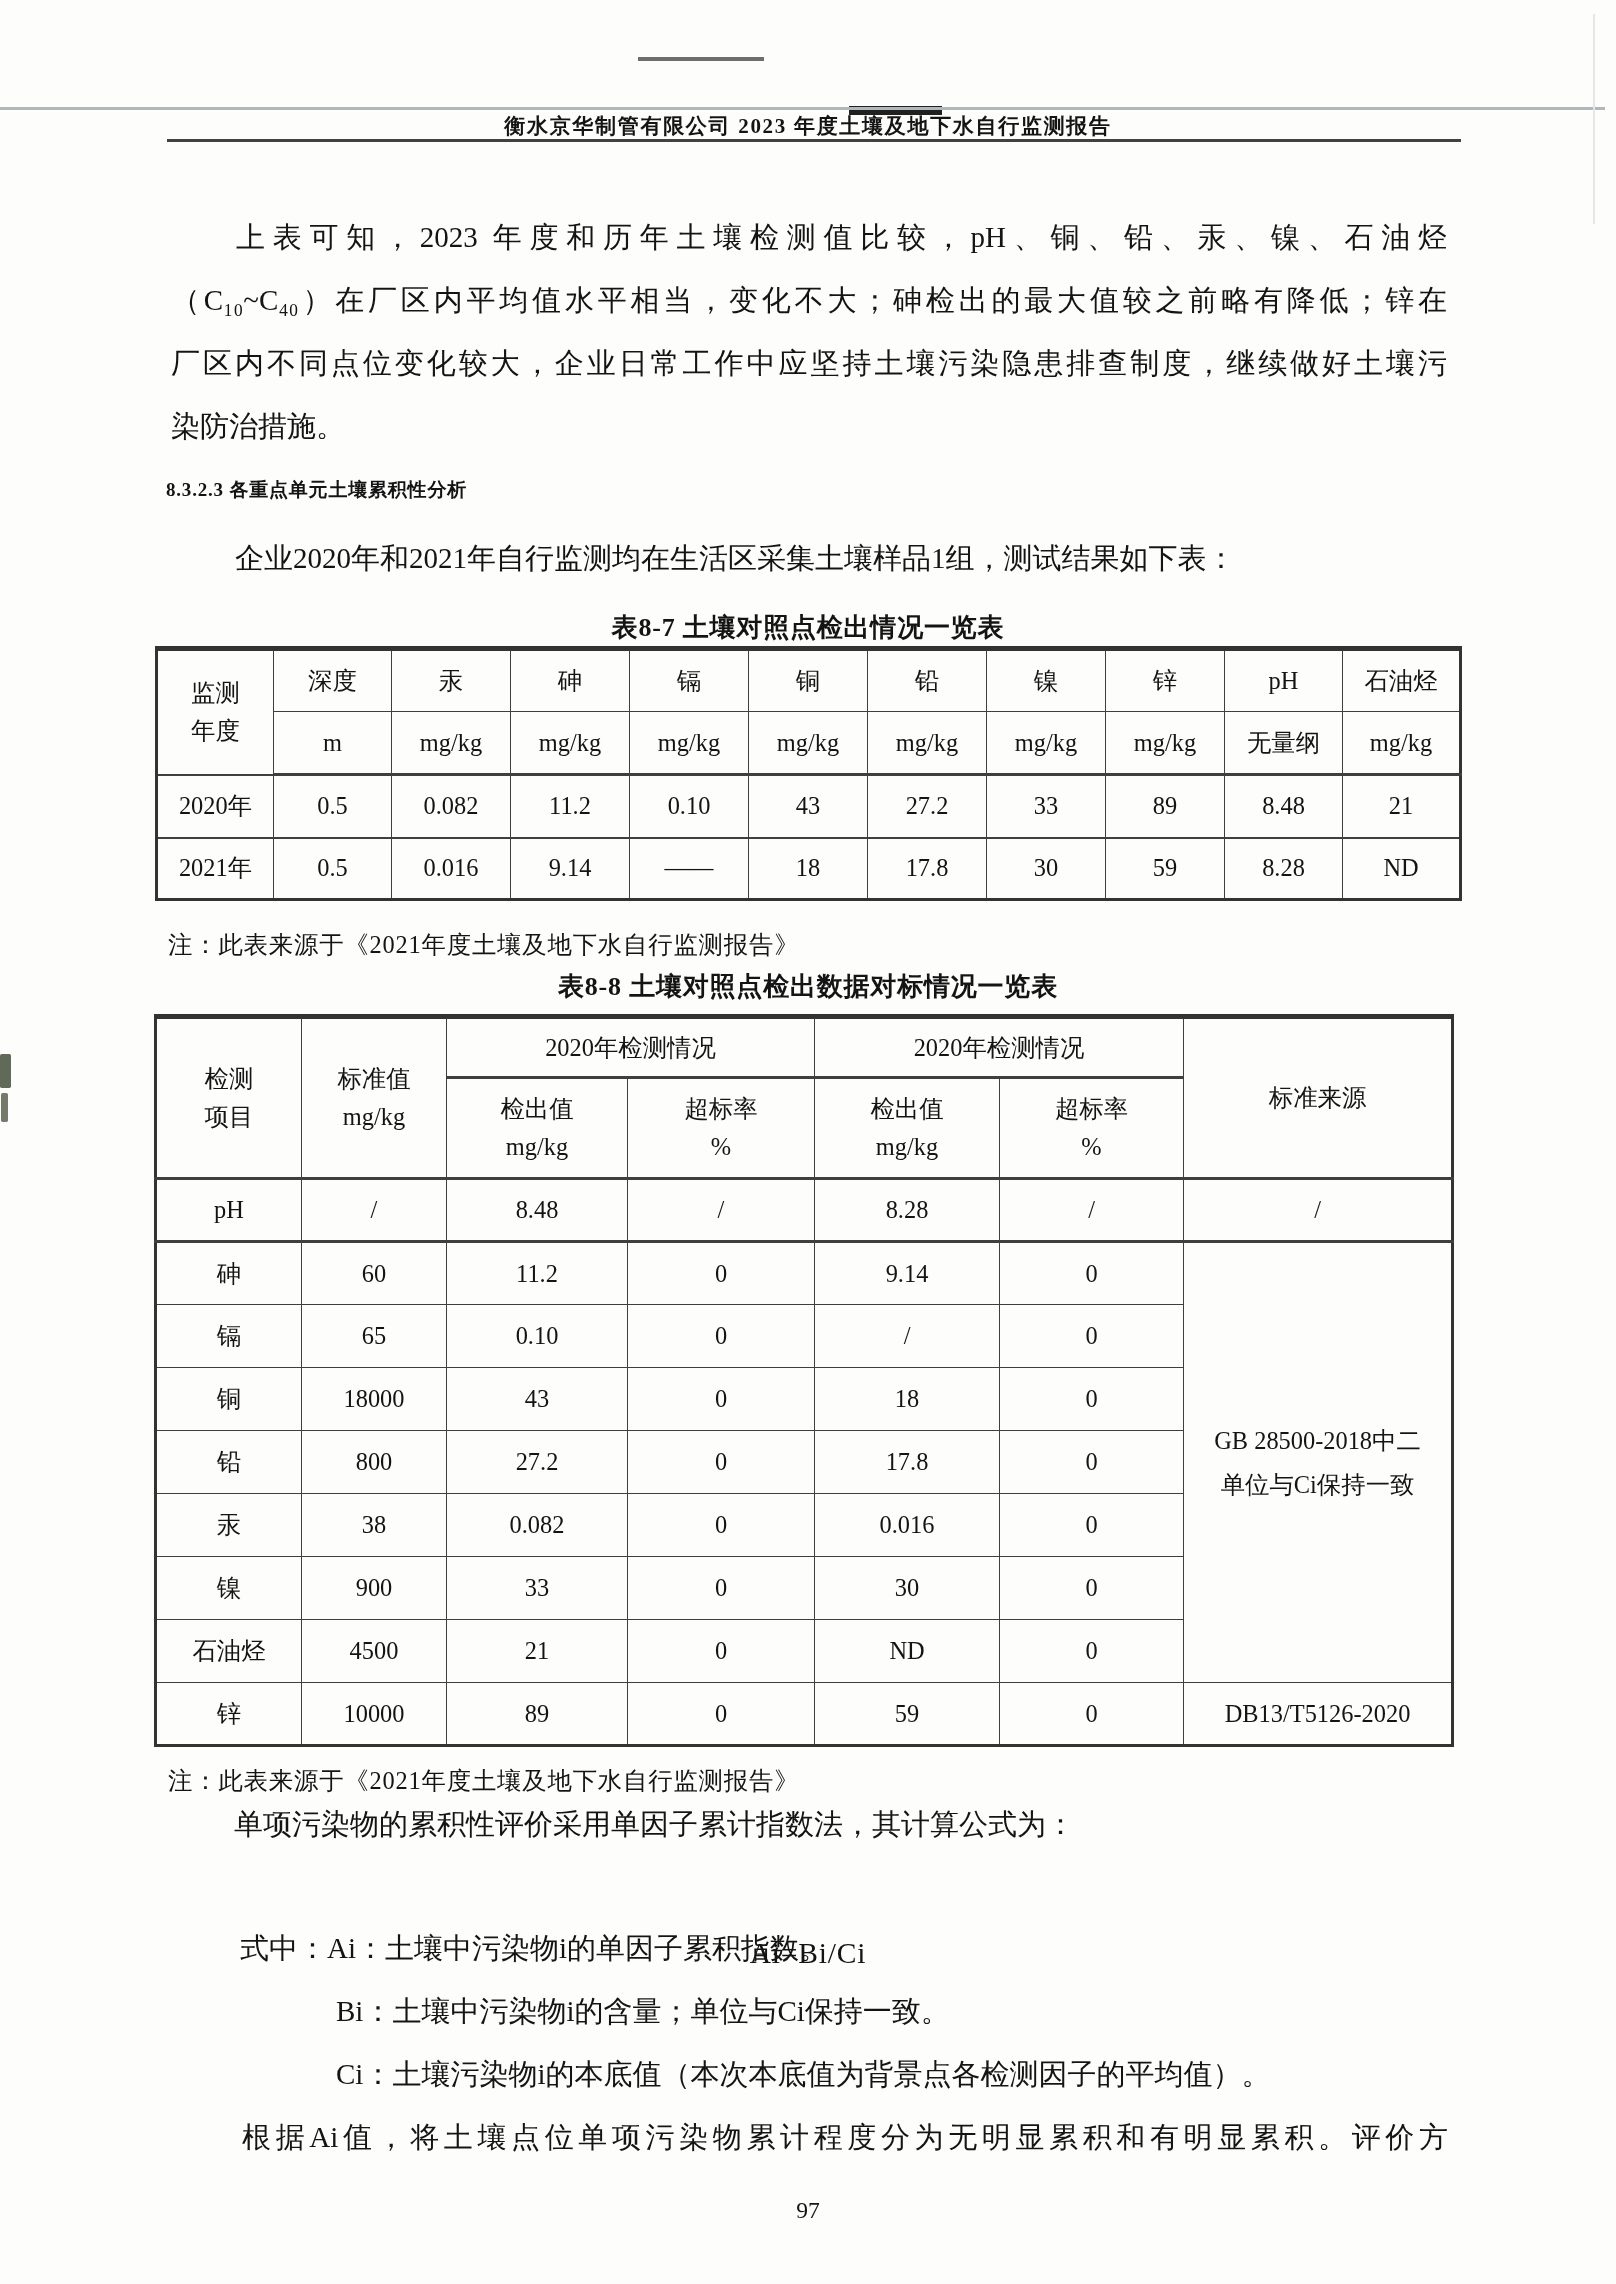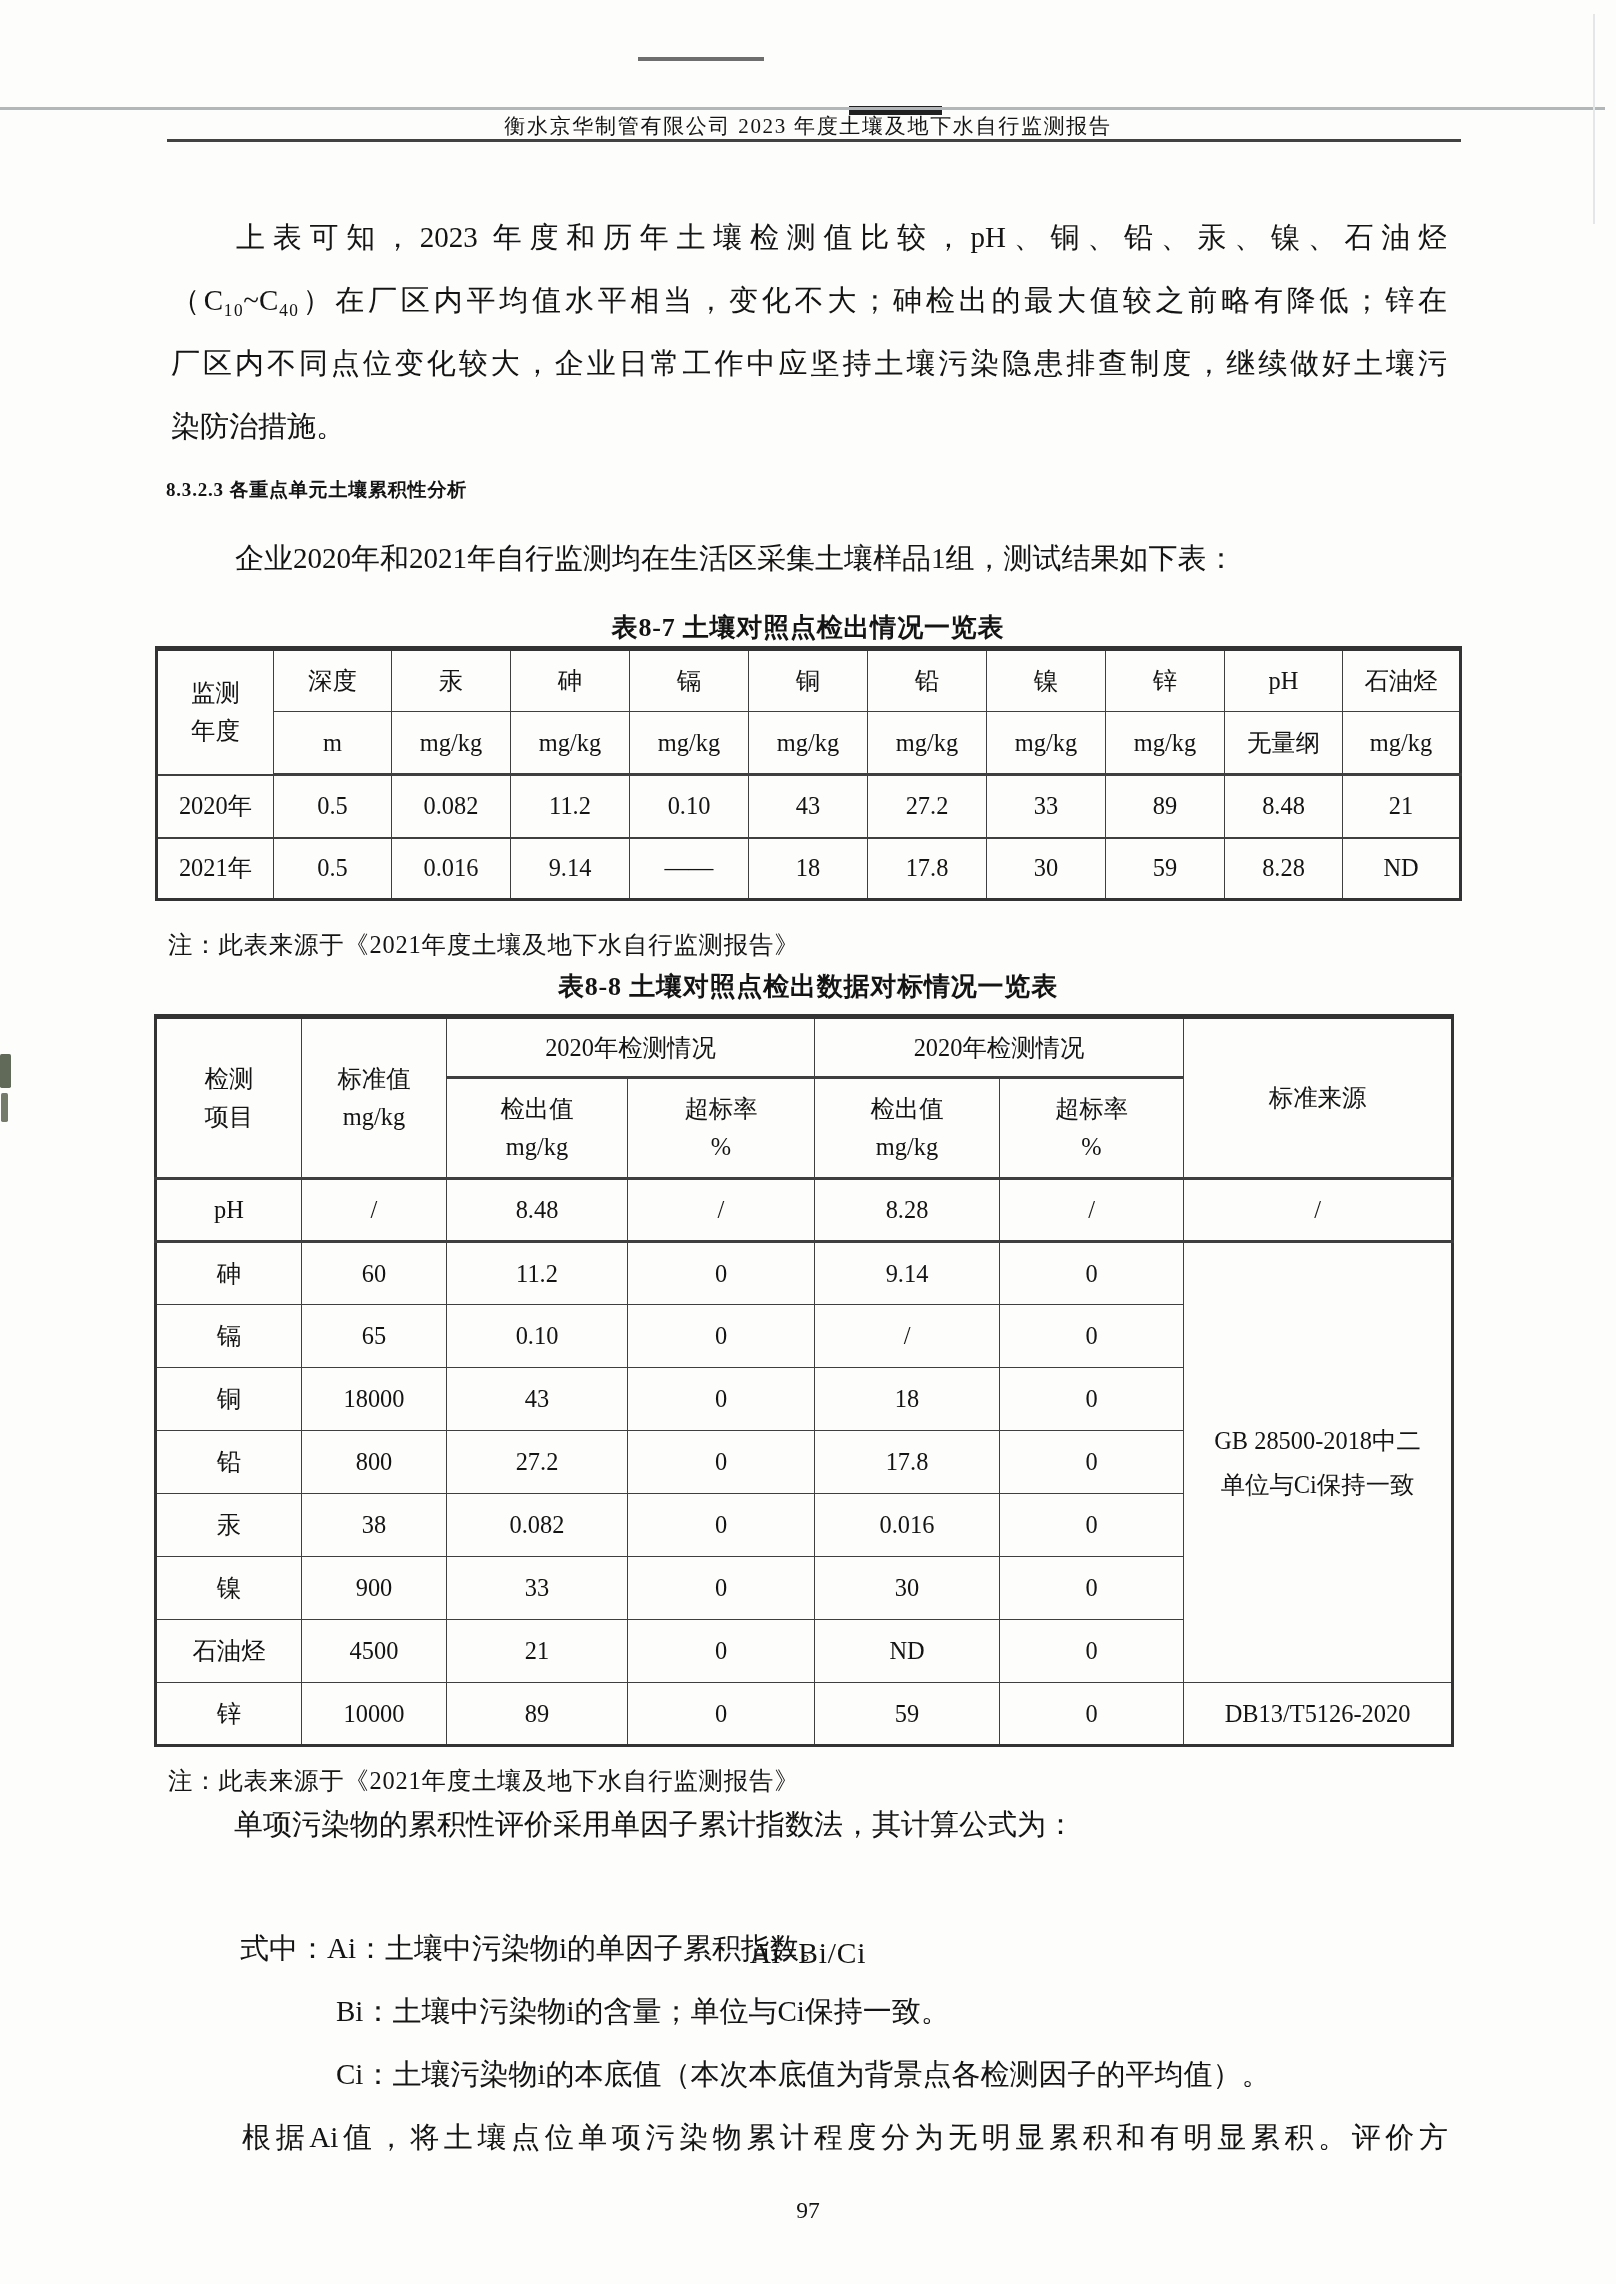--- a/index.html
+++ b/index.html
@@ -7,21 +7,21 @@
         font-family:"Liberation Serif","DejaVu Serif",serif;color:#141414;}
   .abs{position:absolute;}
   .rule-top{left:0;top:107px;width:1605px;height:2.5px;background:#b2b7b9;}
   .rule-dark{left:167px;top:139px;width:1294px;height:3.4px;background:#424242;}
   .seg1{left:638px;top:57px;width:126px;height:4.2px;background:#4a4a4a;opacity:.8;}
   .seg2{left:849px;top:106px;width:93px;height:9.3px;background:#202020;}
   .vline-r{left:1593px;top:13.5px;width:1.7px;height:210px;background:#e3e7e7;}
   .edge-m1{left:0;top:1054px;width:11px;height:34px;background:#39432e;opacity:.8;border-radius:1.7px;}
   .edge-m2{left:0.8px;top:1093px;width:7.6px;height:29px;background:#39432e;opacity:.7;border-radius:1.7px;}
 
-  .doc-header{top:112px;left:0;width:100%;text-align:center;font-size:21px;font-weight:400;letter-spacing:1.7px;}
+  .doc-header{top:112px;left:0;width:100%;text-align:center;font-size:21px;font-weight:700;letter-spacing:1.7px;}
   .bodyline{font-size:29px;line-height:34px;white-space:nowrap;}
   .jline{white-space:normal;text-align:justify;text-align-last:justify;}
   .heading{font-size:19px;font-weight:bold;letter-spacing:0.8px;}
   .caption{left:0;width:100%;text-align:center;font-size:26px;font-weight:bold;letter-spacing:0.8px;}
   .note{font-size:24.4px;letter-spacing:0.8px;}
   .formula{left:0;width:100%;text-align:center;font-size:29.5px;letter-spacing:0.8px;}
   .pagenum{top:2197px;left:0;width:100%;text-align:center;font-size:23.6px;}
 
   table{border-collapse:collapse;table-layout:fixed;}
   th,td{border:1.7px solid #3f3f3f;text-align:center;vertical-align:middle;

